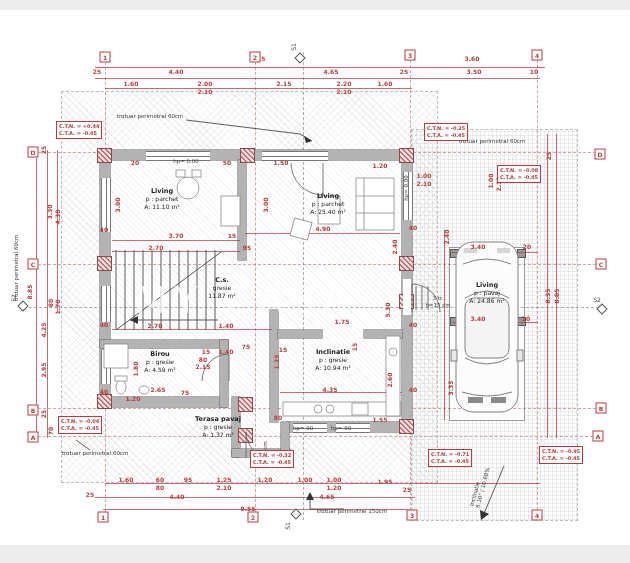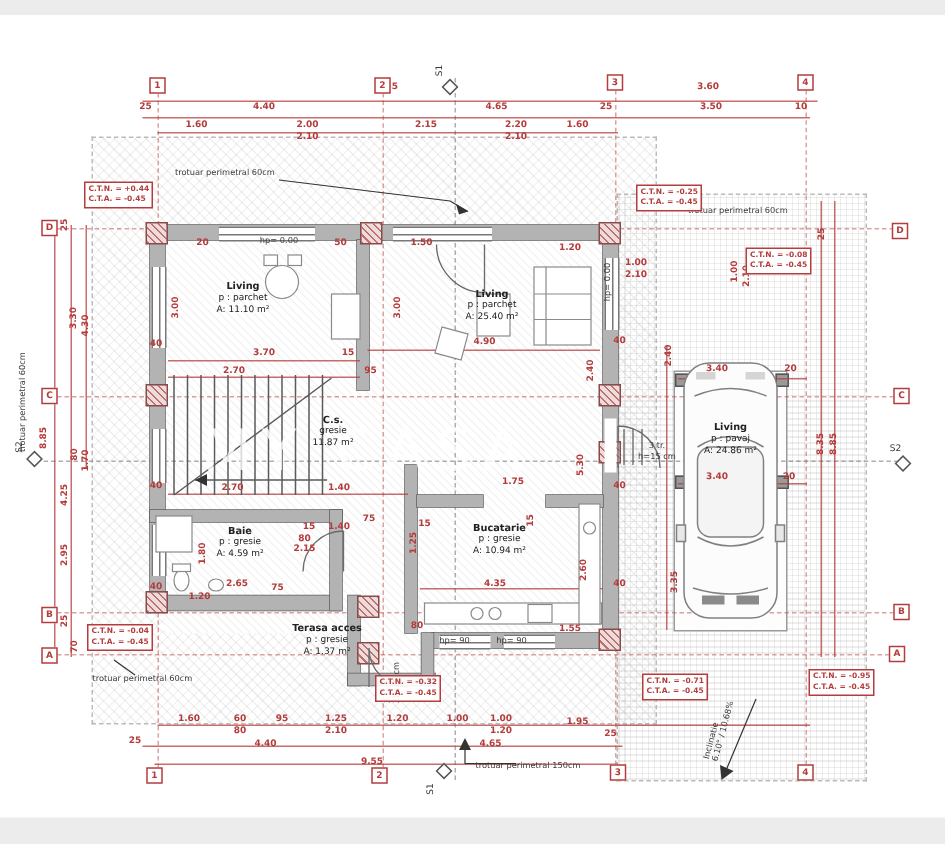--- a/index.html
+++ b/index.html
@@ -377,31 +377,31 @@
         <div class="rn">Living</div>
         <div>p : parchet</div>
         <div>A: 25.40 m²</div>
       </div>
       <div class="room" style="left: 222px; top: 288px;">
         <div class="rn">C.s.</div>
         <div>gresie</div>
         <div>11.87 m²</div>
       </div>
       <div class="room" style="left: 160px; top: 362px;">
-        <div class="rn">Baie</div>
+        <div class="rn">Birou</div>
         <div>p : gresie</div>
         <div>A: 4.59 m²</div>
       </div>
       <div class="room" style="left: 333px; top: 360px;">
-        <div class="rn">Bucatarie</div>
+        <div class="rn">Inclinatie</div>
         <div>p : gresie</div>
         <div>A: 10.94 m²</div>
       </div>
       <div class="room" style="left: 218px; top: 427px;">
-        <div class="rn">Terasa acces</div>
+        <div class="rn">Terasa pavaj</div>
         <div>p : gresie</div>
         <div>A: 1.37 m²</div>
       </div>
       <div class="room" style="left: 487px; top: 293px;">
         <div class="rn">Living</div>
         <div>p : pavaj</div>
         <div>A: 24.86 m²</div>
       </div>
     </div>
 </div>

